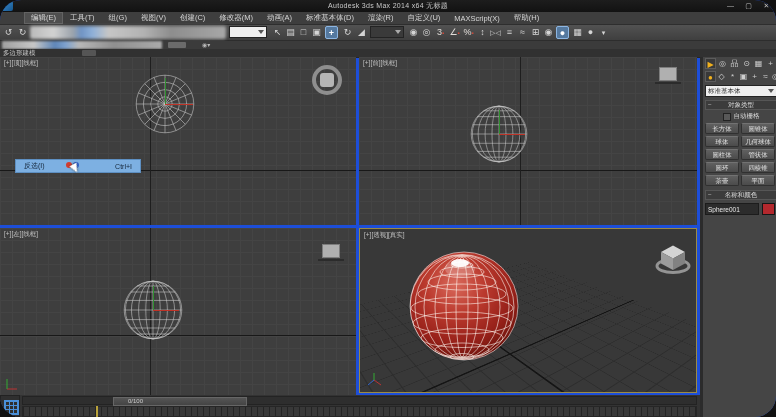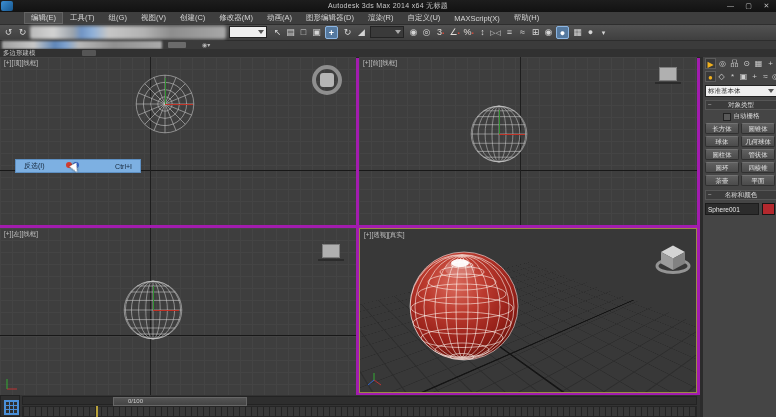--- a/index.html
+++ b/index.html
@@ -1,17 +1,17 @@
 <!DOCTYPE html>
 <html><head>
 <meta charset="utf-8">
 <style>
   html,body{margin:0;padding:0;background:#111;}
-  #app{position:relative;width:776px;height:417px;background:#a21caf;overflow:hidden;
-       font-family:"Liberation Sans","DejaVu Sans",sans-serif;color:#ccc;}
+  #app{position:relative;width:776px;height:417px;background:#1d4ed8;overflow:hidden;
+       font-family:"Liberation Sans","DejaVu Sans",sans-serif;color:#ccc;border-radius:21px;}
   .abs{position:absolute;}
 
   
   .titlebar{left:0;top:0;width:776px;height:12px;background:linear-gradient(#1d1d1d,#121212);}
   .app-logo{left:1px;top:1px;width:12px;height:10px;background:linear-gradient(135deg,#3c8fd4,#17578f);border-radius:2px;}
   .title-text{left:0;top:1px;width:776px;text-align:center;font-size:7px;color:#c9c9c9;letter-spacing:.3px;}
   .winbtn{top:0;width:17px;height:11px;text-align:center;font-size:7px;line-height:11px;color:#bbb;}
 
   
   .menubar{left:0;top:12px;width:776px;height:13px;background:#3e3e3e;border-bottom:1px solid #2e2e2e;
@@ -161,21 +161,21 @@
   </div>
 
   <div class="abs menubar">
     <span class="menu-item active">编辑(E)</span>
     <span class="menu-item">工具(T)</span>
     <span class="menu-item">组(G)</span>
     <span class="menu-item">视图(V)</span>
     <span class="menu-item">创建(C)</span>
     <span class="menu-item">修改器(M)</span>
     <span class="menu-item">动画(A)</span>
-    <span class="menu-item">图形编辑器(D)</span>
+    <span class="menu-item">标准基本体(D)</span>
     <span class="menu-item">渲染(R)</span>
     <span class="menu-item">自定义(U)</span>
     <span class="menu-item">MAXScript(X)</span>
     <span class="menu-item">帮助(H)</span>
   </div>
 
   <div class="abs toolbar">
     <span class="abs tbico" style="left:2px">↺</span>
     <span class="abs tbico" style="left:16px">↻</span>
     <div class="abs blurA"></div>

